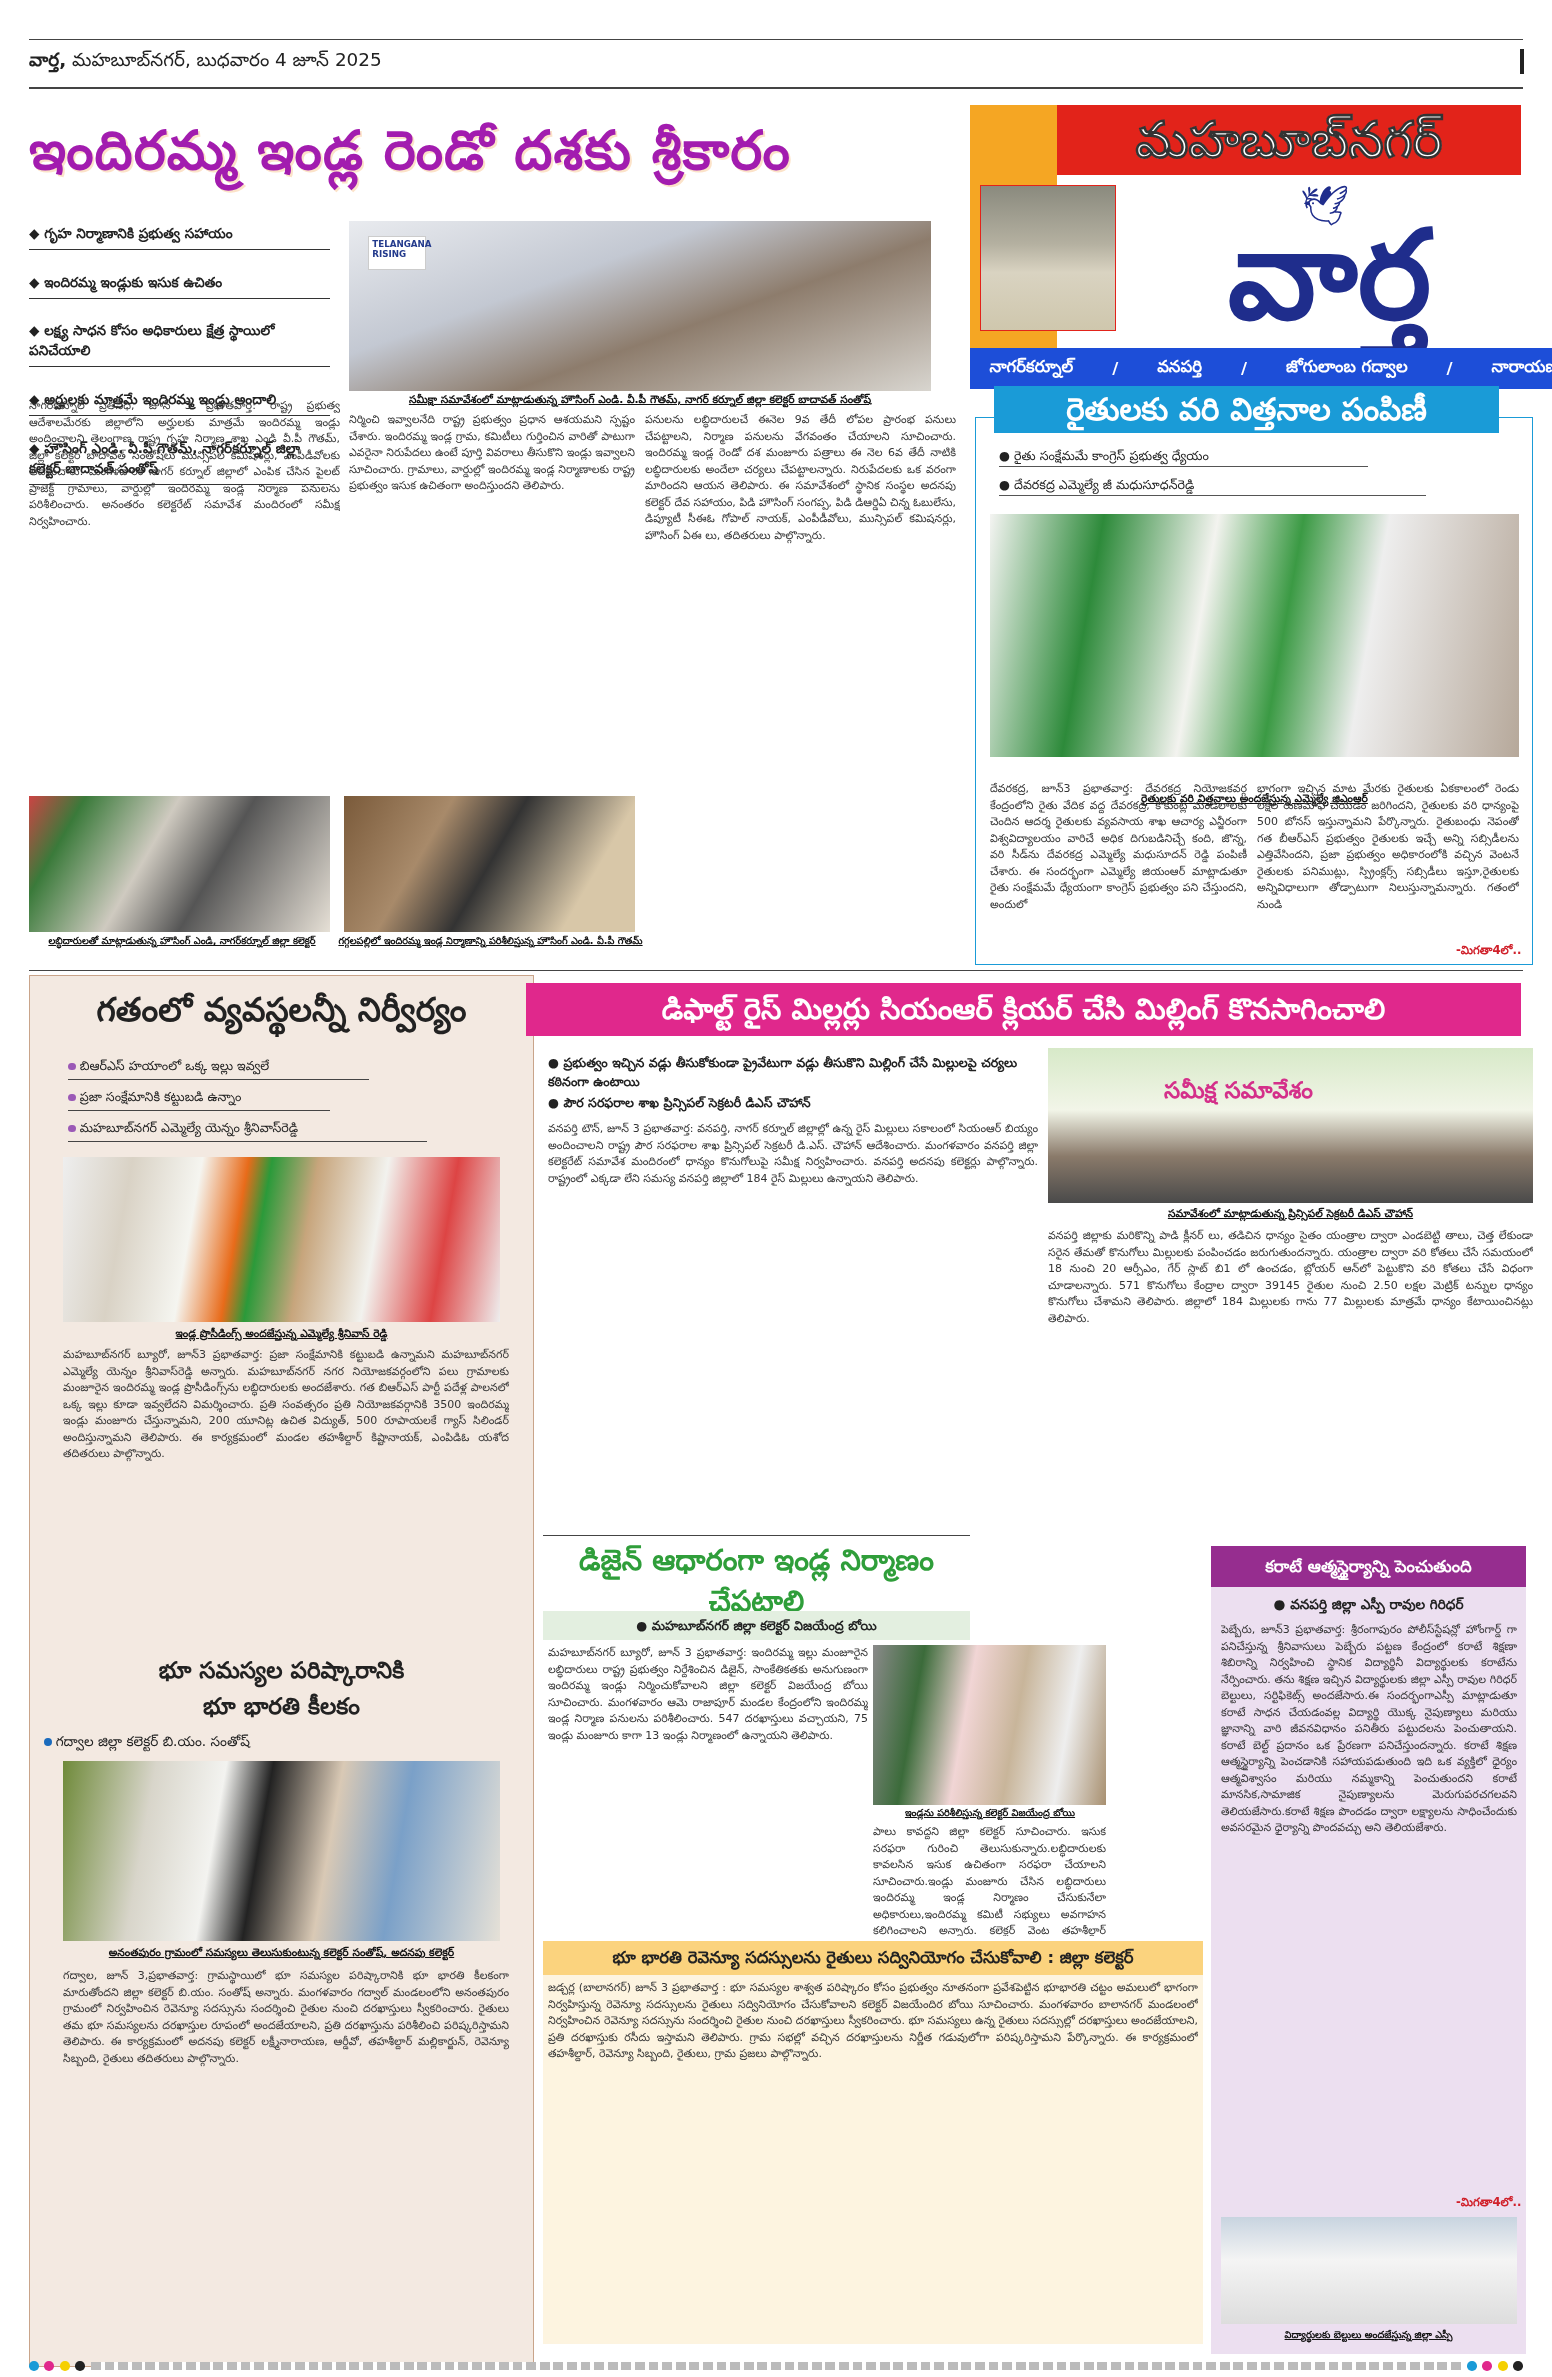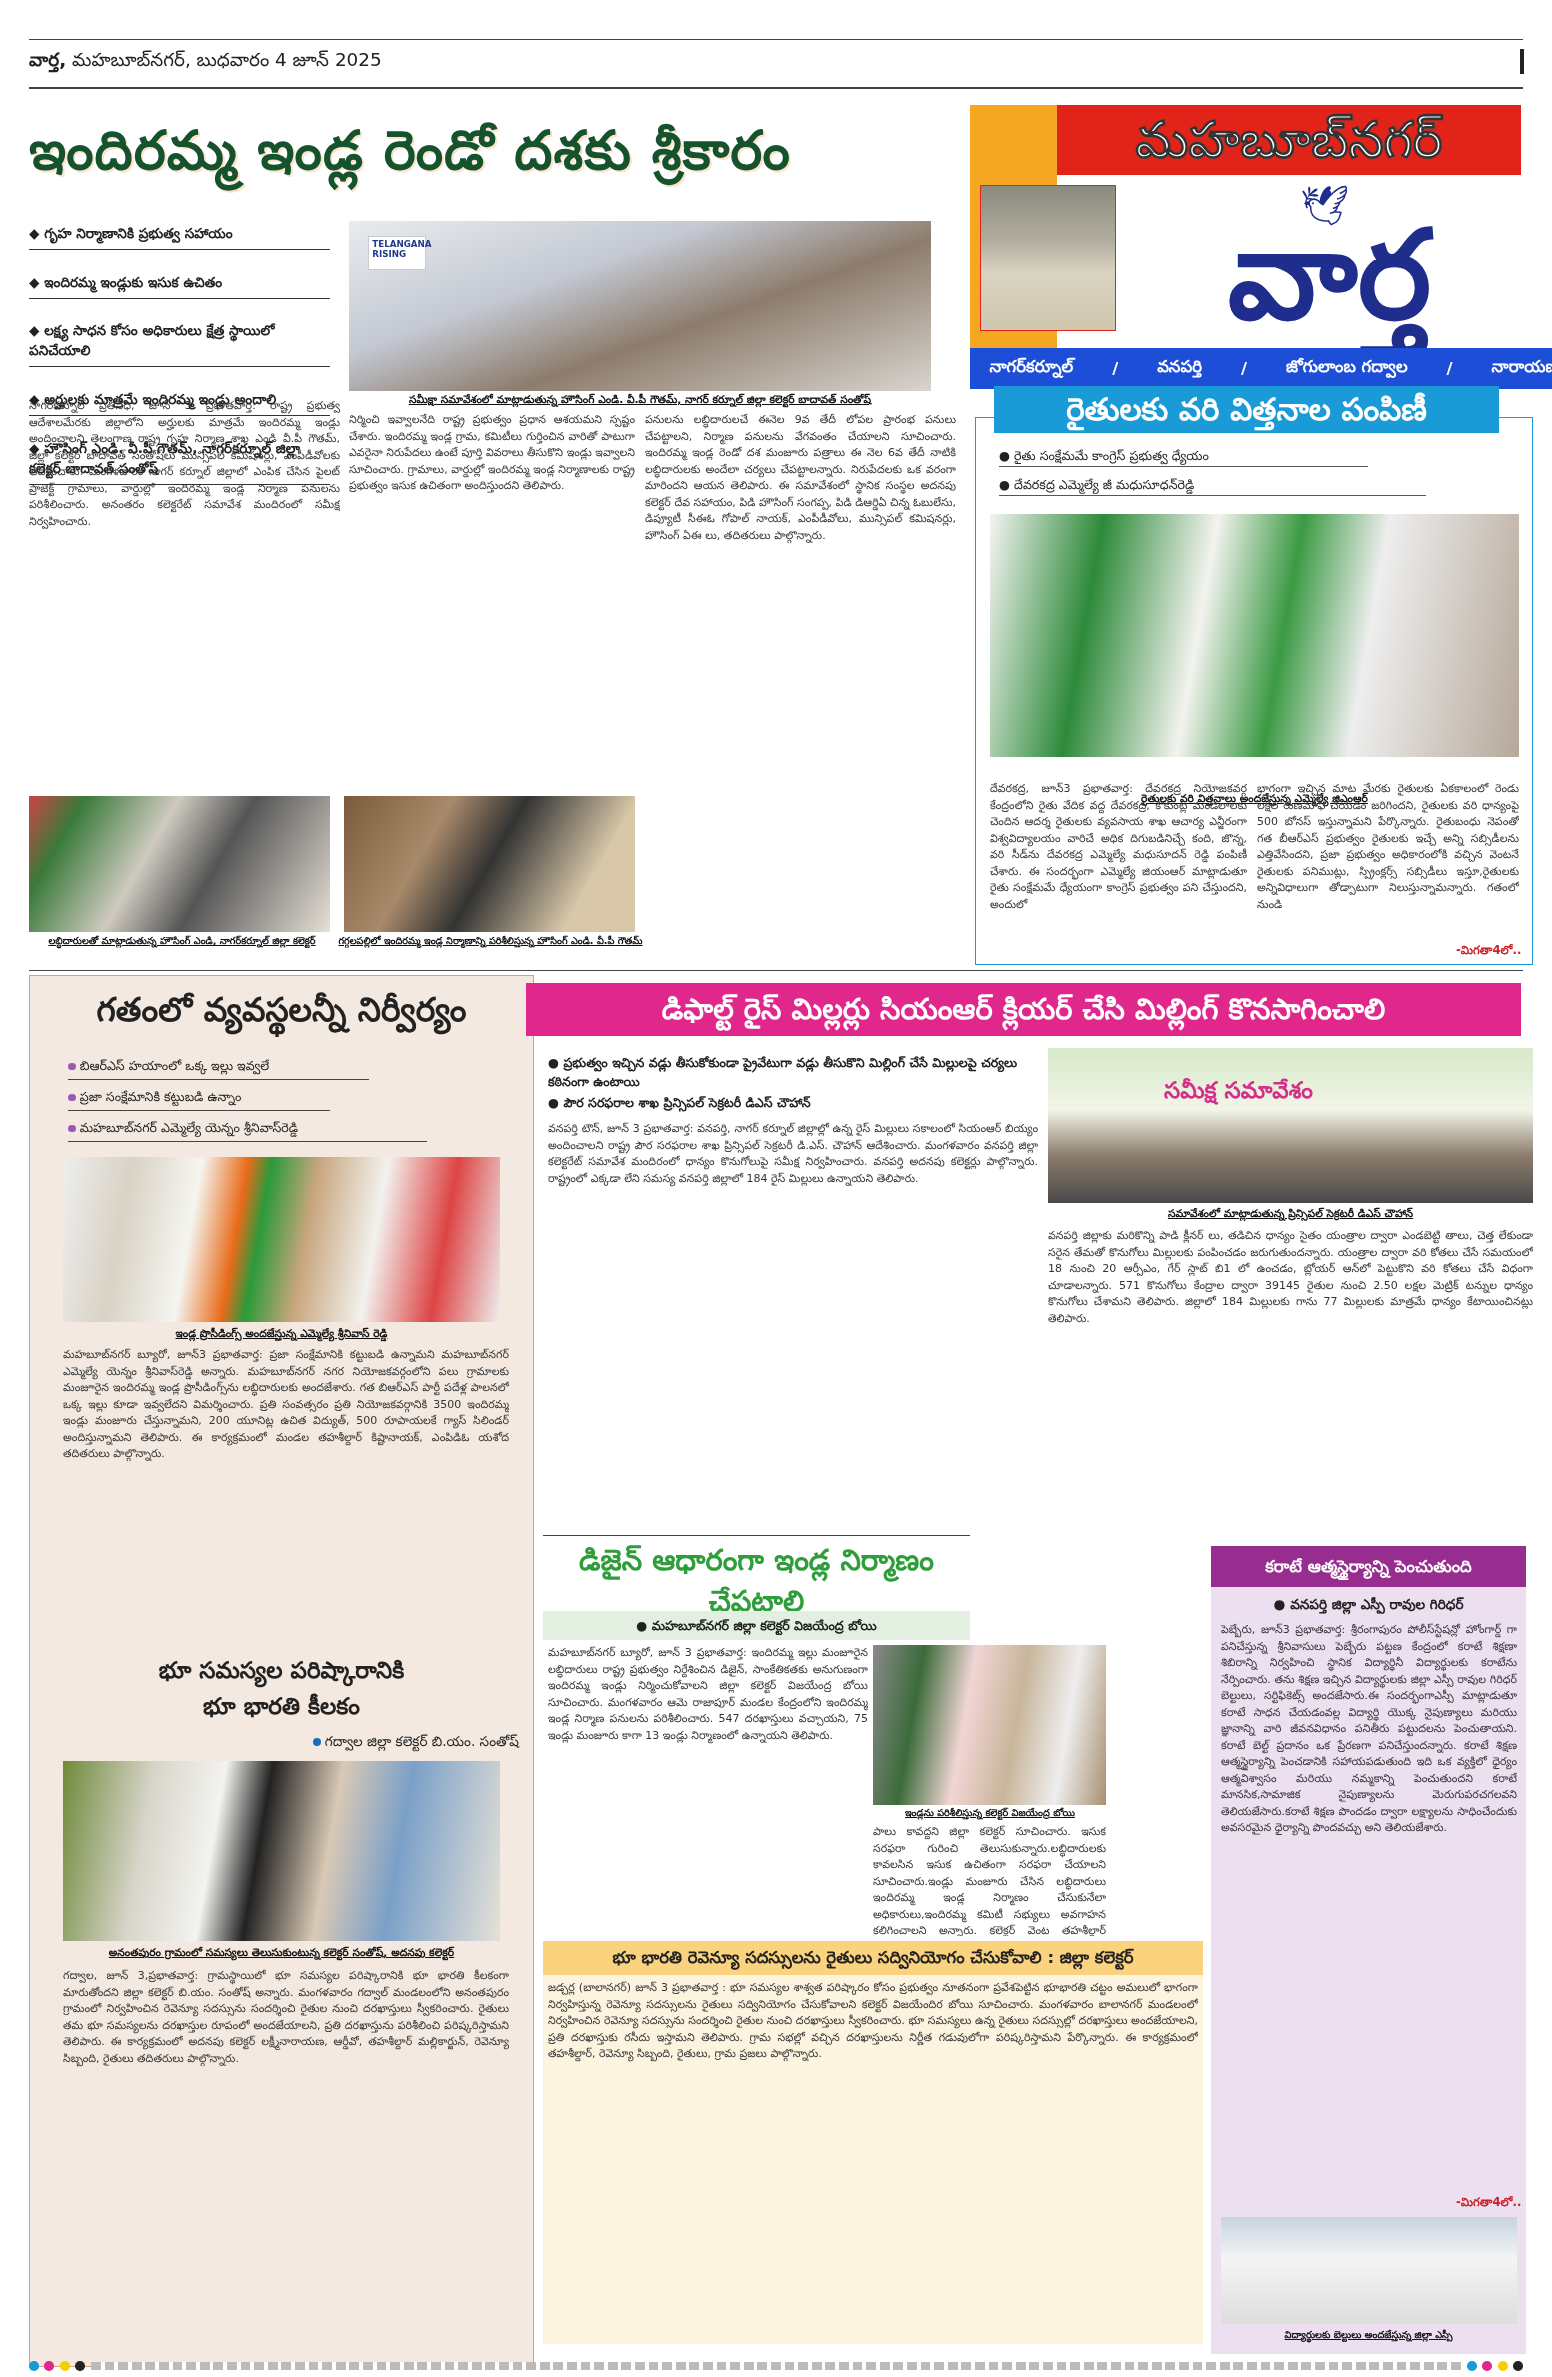--- a/index.html
+++ b/index.html
@@ -2,21 +2,21 @@
 <html><head>
 <meta charset="utf-8">
 <style>
   *{box-sizing:border-box;margin:0;padding:0}
   body{width:1553px;height:2377px;background:#fff;font-family:"DejaVu Sans",sans-serif;color:#222;position:relative;overflow:hidden}
   .abs{position:absolute}
   .rule{position:absolute;background:#444}
   .dateline{left:29px;top:49px;font-size:18.4px;color:#222}
   .dateline b{font-weight:bold}
   .pipe{right:29px;top:49px;width:3.9px;height:25px;background:#222}
-  .mainhead{left:29px;top:118px;width:922px;font-family:"DejaVu Serif",serif;font-size:54px;font-weight:bold;color:#14532d;text-shadow:1.9px 1.9px 0 #fce3c9;letter-spacing:1px}
+  .mainhead{left:29px;top:118px;width:922px;font-family:"DejaVu Serif",serif;font-size:54px;font-weight:bold;color:#a21caf;text-shadow:1.9px 1.9px 0 #fce3c9;letter-spacing:1px}
   .bullets{left:29px;top:221px;width:301px}
   .bullets div{font-size:13.6px;font-weight:bold;border-bottom:1px solid #333;padding:3.9px 0;margin-bottom:20px}
   .photo{position:absolute;overflow:hidden}
   .cap{position:absolute;font-size:10.7px;font-weight:bold;text-decoration:underline;text-align:center;color:#111}
   .body{position:absolute;font-size:11px;line-height:16.5px;color:#333;text-align:justify;overflow:hidden}
   
   .mast{left:970px;top:105px;width:551px;height:286px}
   .mast .orange{position:absolute;left:0;top:0;width:87px;height:277px;background:#f5a623}
   .mast .redtop{position:absolute;left:87px;top:0;width:464px;height:70px;background:#e2231a;color:#fff;font-family:"DejaVu Serif",serif;font-size:50px;font-weight:bold;text-align:center;line-height:70px;-webkit-text-stroke:1px #333}
   .mast .dam{position:absolute;left:9.7px;top:80px;width:136px;height:146px;border:1.9px solid #e2231a;background:linear-gradient(180deg,#8a8a7e 0%,#b4b0a0 40%,#d9d3c1 60%,#cfc7ad 100%)}
@@ -105,21 +105,21 @@
 <div class="abs ghead">గతంలో వ్యవస్థలన్నీ నిర్వీర్యం</div>
 <div class="gbul" style="left:68px;top:1058px;width:301px"><span class="dot" style="background:#9b59b6"></span><span>బిఆర్ఎస్ హయాంలో ఒక్క ఇల్లు ఇవ్వలే</span></div>
 <div class="gbul" style="left:68px;top:1089px;width:262px"><span class="dot" style="background:#9b59b6"></span><span>ప్రజా సంక్షేమానికి కట్టుబడి ఉన్నాం</span></div>
 <div class="gbul" style="left:68px;top:1120px;width:359px"><span class="dot" style="background:#9b59b6"></span><span>మహబూబ్‌నగర్ ఎమ్మెల్యే యెన్నం శ్రీనివాస్‌రెడ్డి</span></div>
 <div class="photo" style="left:63px;top:1157px;width:437px;height:165px;background:linear-gradient(100deg,#eee 0%,#d9d2c5 15%,#f5f5f0 30%,#e86b1a 40%,#2b9a3a 45%,#c7a57c 55%,#f2f2ee 70%,#d44 85%,#eee 100%)"></div>
 <div class="cap" style="left:63px;top:1327px;width:437px">ఇండ్ల ప్రొసీడింగ్స్ అందజేస్తున్న ఎమ్మెల్యే శ్రీనివాస్ రెడ్డి</div>
 <div class="body" style="left:63px;top:1347px;width:446px;height:281px">మహబూబ్‌నగర్ బ్యూరో, జూన్3 ప్రభాతవార్త: ప్రజా సంక్షేమానికి కట్టుబడి ఉన్నామని మహబూబ్‌నగర్ ఎమ్మెల్యే యెన్నం శ్రీనివాస్‌రెడ్డి అన్నారు. మహబూబ్‌నగర్ నగర నియోజకవర్గంలోని పలు గ్రామాలకు మంజూరైన ఇందిరమ్మ ఇండ్ల ప్రొసీడింగ్స్‌ను లబ్ధిదారులకు అందజేశారు. గత బిఆర్ఎస్ పార్టీ పదేళ్ల పాలనలో ఒక్క ఇల్లు కూడా ఇవ్వలేదని విమర్శించారు. ప్రతి సంవత్సరం ప్రతి నియోజకవర్గానికి 3500 ఇందిరమ్మ ఇండ్లు మంజూరు చేస్తున్నామని, 200 యూనిట్ల ఉచిత విద్యుత్, 500 రూపాయలకే గ్యాస్ సిలిండర్ అందిస్తున్నామని తెలిపారు. ఈ కార్యక్రమంలో మండల తహశీల్దార్ కిష్టానాయక్, ఎంపిడిఓ యశోద తదితరులు పాల్గొన్నారు.</div>
 
 <div class="abs" style="left:44px;top:1657px;width:475px;font-size:23px;font-weight:bold;text-align:center">భూ సమస్యల పరిష్కారానికి</div>
 <div class="abs" style="left:44px;top:1693px;width:475px;font-size:23px;font-weight:bold;text-align:center">భూ భారతి కీలకం</div>
-<div class="abs" style="left:44px;top:1733px;width:475px;font-size:13.6px;text-align:right"><span class="dot" style="background:#1a6bbd"></span><span>గద్వాల జిల్లా కలెక్టర్ బి.యం. సంతోష్</span></div>
+<div class="abs" style="left:44px;top:1733px;width:475px;font-size:13.6px;text-align:left"><span class="dot" style="background:#1a6bbd"></span><span>గద్వాల జిల్లా కలెక్టర్ బి.యం. సంతోష్</span></div>
 <div class="photo" style="left:63px;top:1761px;width:437px;height:180px;background:linear-gradient(100deg,#6f8a3a 0%,#d8d5ca 20%,#f3f3f0 35%,#222 45%,#d9c9b5 60%,#7aa0c8 75%,#e6e1d7 100%)"></div>
 <div class="cap" style="left:63px;top:1946px;width:437px">అనంతపురం గ్రామంలో సమస్యలు తెలుసుకుంటున్న కలెక్టర్ సంతోష్, అదనపు కలెక్టర్</div>
 <div class="body" style="left:63px;top:1968px;width:446px;height:388px">గద్వాల, జూన్ 3,ప్రభాతవార్త: గ్రామస్థాయిలో భూ సమస్యల పరిష్కారానికి భూ భారతి కీలకంగా మారుతోందని జిల్లా కలెక్టర్ బి.యం. సంతోష్ అన్నారు. మంగళవారం గద్వాల్ మండలంలోని అనంతపురం గ్రామంలో నిర్వహించిన రెవెన్యూ సదస్సును సందర్శించి రైతుల నుంచి దరఖాస్తులు స్వీకరించారు. రైతులు తమ భూ సమస్యలను దరఖాస్తుల రూపంలో అందజేయాలని, ప్రతి దరఖాస్తును పరిశీలించి పరిష్కరిస్తామని తెలిపారు. ఈ కార్యక్రమంలో అదనపు కలెక్టర్ లక్ష్మీనారాయణ, ఆర్డీవో, తహశీల్దార్ మల్లికార్జున్, రెవెన్యూ సిబ్బంది, రైతులు తదితరులు పాల్గొన్నారు.</div>
 
 <div class="abs pinkhead">డిఫాల్ట్ రైస్ మిల్లర్లు సియంఆర్ క్లియర్ చేసి మిల్లింగ్ కొనసాగించాలి</div>
 <div class="abs" style="left:548px;top:1053px;width:485px;font-size:12.6px;font-weight:bold;line-height:19.4px">● <span>ప్రభుత్వం ఇచ్చిన వడ్లు తీసుకోకుండా ప్రైవేటుగా వడ్లు తీసుకొని మిల్లింగ్ చేసే మిల్లులపై చర్యలు కఠినంగా ఉంటాయి</span></div>
 <div class="abs" style="left:548px;top:1095px;width:485px;font-size:12.6px;font-weight:bold">● <span>పౌర సరఫరాల శాఖ ప్రిన్సిపల్ సెక్రటరీ డిఎస్ చౌహాన్</span></div>
 <div class="photo" style="left:1048px;top:1048px;width:485px;height:155px;background:linear-gradient(180deg,#d7e9c8 0%,#f2f5e8 40%,#8a7a6a 70%,#4a4a4a 100%)">
   <div style="position:absolute;left:116px;top:29px;font-size:23px;font-weight:bold;color:#d4308a">సమీక్ష సమావేశం</div>
 </div>

